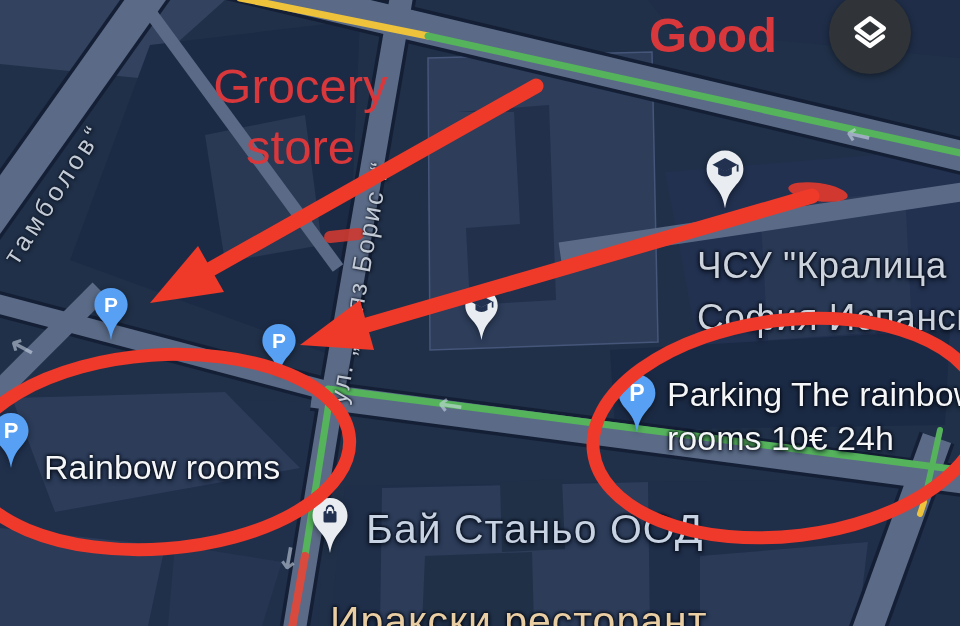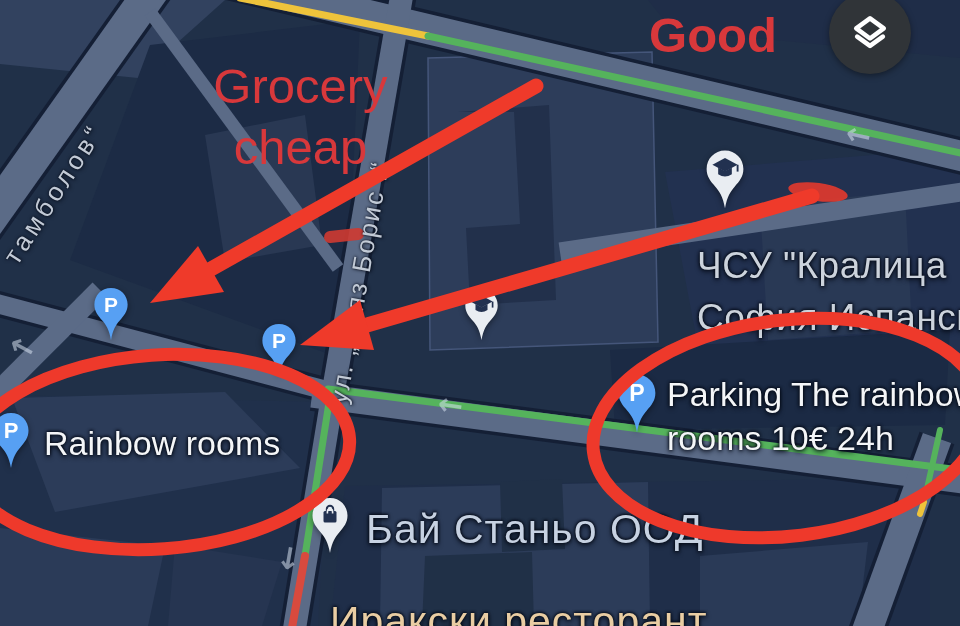--- a/index.html
+++ b/index.html
@@ -10,21 +10,21 @@
   }
   .screen svg.layer{position:absolute; left:0; top:0;}
   
   .lbl{
     position:absolute; white-space:nowrap; color:#eef1f5;
     font-family:"Liberation Sans",sans-serif;
     text-shadow:0 2px 5px rgba(4,9,20,.95), 0 0 3px rgba(4,9,20,.85), 0 -1px 3px rgba(4,9,20,.7);
   }
   .lbl-school{left:697px; top:240px; font-size:37px; line-height:52px; color:#ccd3dc; letter-spacing:.5px;}
   .lbl-parking{left:667px; top:372px; font-size:34px; line-height:44px; color:#f4f6f8;}
-  .lbl-rainbow{left:44px; top:424px; font-size:34px; color:#f4f6f8;}
+  .lbl-rainbow{left:44px; top:448px; font-size:34px; color:#f4f6f8;}
   .lbl-bay{left:366px; top:506px; font-size:41px; color:#c7d2e2; letter-spacing:1px;}
   .lbl-iraqi{left:330px; top:598px; font-size:41px; color:#e9cda3; letter-spacing:1px;}
   .street{
     position:absolute; color:#c2cad6; letter-spacing:4px;
     font-size:26px; transform-origin:0 50%;
     text-shadow:0 1px 4px rgba(4,9,20,.9), 0 0 2px rgba(4,9,20,.8);
   }
   .street-stambolov{left:10px; top:246px; transform:rotate(-57deg);}
   .street-knyaz{left:338px; top:388px; transform:rotate(-80deg); letter-spacing:2px;}
   
@@ -200,21 +200,21 @@
     <line x1="812" y1="196" x2="367" y2="325" stroke="#ef3a2a" stroke-width="15" stroke-linecap="round"></line>
     <polygon points="300,345 360,300 374,350" fill="#ef3a2a"></polygon>
 
     <ellipse cx="158" cy="452" rx="192" ry="97" fill="none" stroke="#ee392b" stroke-width="13" transform="rotate(-4 158 452)"></ellipse>
 
     <ellipse cx="788" cy="428" rx="196" ry="108" fill="none" stroke="#ee392b" stroke-width="13" transform="rotate(-7 788 428)"></ellipse>
   </svg>
 
   <div class="ann-text ann-grocery">
     <div>Grocery</div>
-    <div>cheap</div>
+    <div>store</div>
   </div>
   <div class="ann-text ann-good">
     <div>Good</div>
   </div>
 
   <div class="layers-btn">
     <svg width="44" height="46" viewBox="0 0 48 48">
       <path d="M24 8 L39 19 L24 30 L9 19 Z" fill="none" stroke="#ffffff" stroke-width="5" stroke-linejoin="round"></path>
       <path d="M10 28 L24 38 L38 28" fill="none" stroke="#ffffff" stroke-width="5" stroke-linecap="round" stroke-linejoin="round"></path>
     </svg>

